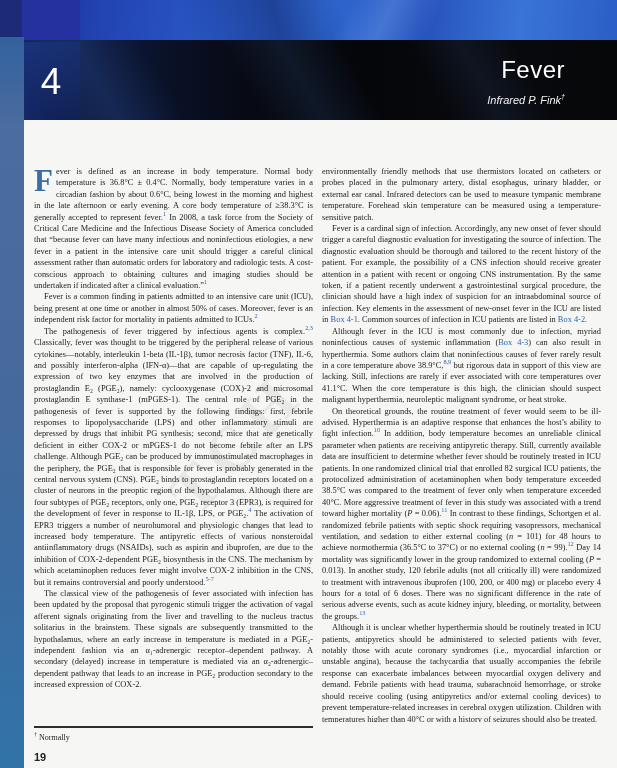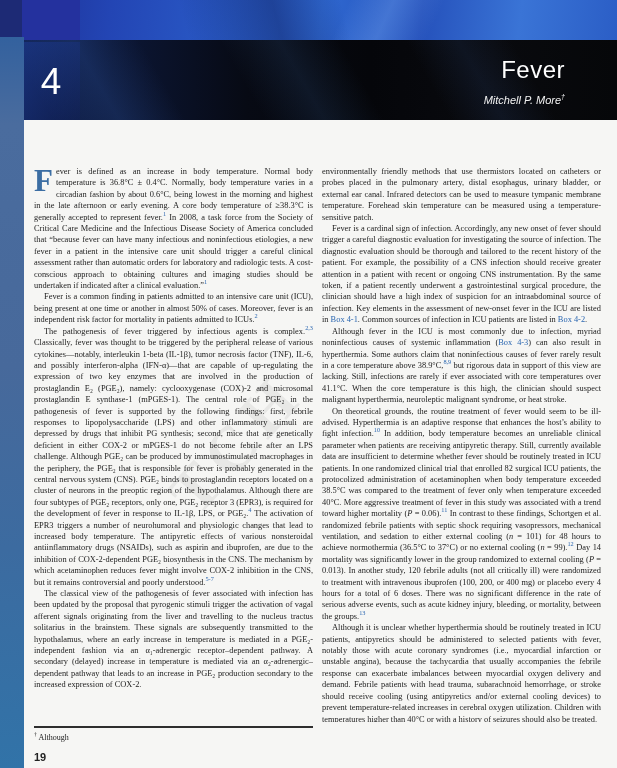--- a/index.html
+++ b/index.html
@@ -62,21 +62,21 @@
   <div id="band1"></div>
   <div id="corner-a"></div>
   <div id="corner-b"></div>
   <div id="band2">
   </div>
   <div id="chapter-block">
     <span id="chapter-number">4</span>
   </div>
   <div id="header-titles">
     <div id="chapter-title">Fever</div>
-    <div id="author-line"><span>Mitchell P. More</span><sup>†</sup></div>
+    <div id="author-line"><span>Infrared P. Fink</span><sup>†</sup></div>
   </div>
 
   <div id="side-strip"></div>
 
   <div id="page">
     <div id="watermark">TCH</div>
 
     <div id="columns">
       <div class="col" id="col-left">
           <p class="para para-first"><span class="dropcap">F</span><span>ever is defined as an increase in body temperature. Normal body temperature is 36.8°C ± 0.4°C. Normally, body temperature varies in a circadian fashion by about 0.6°C, being lowest in the morning and highest in the late afternoon or early evening. A core body temperature of ≥38.3°C is generally accepted to represent fever.</span><sup class="ref">1</sup><span> In 2008, a task force from the Society of Critical Care Medicine and the Infectious Disease Society of America concluded that “because fever can have many infectious and noninfectious etiologies, a new fever in a patient in the intensive care unit should trigger a careful clinical assessment rather than automatic orders for laboratory and radiologic tests. A cost-conscious approach to obtaining cultures and imaging studies should be undertaken if indicated after a clinical evaluation.”</span><sup class="ref">1</sup></p>
@@ -86,17 +86,17 @@
         </div>
       <div class="col" id="col-right">
           <p class="para para-first"><span>environmentally friendly methods that use thermistors located on catheters or probes placed in the pulmonary artery, distal esophagus, urinary bladder, or external ear canal. Infrared detectors can be used to measure tympanic membrane temperature. Forehead skin temperature can be measured using a temperature-sensitive patch.</span></p>
           <p class="para"><span>Fever is a cardinal sign of infection. Accordingly, any new onset of fever should trigger a careful diagnostic evaluation for investigating the source of infection. The diagnostic evaluation should be thorough and tailored to the recent history of the patient. For example, the possibility of a CNS infection should receive greater attention in a patient with recent or ongoing CNS instrumentation. By the same token, if a patient recently underwent a gastrointestinal surgical procedure, the clinician should have a high index of suspicion for an intraabdominal source of infection. Key elements in the assessment of new-onset fever in the ICU are listed in </span><span class="boxlink">Box 4-1</span><span>. Common sources of infection in ICU patients are listed in </span><span class="boxlink">Box 4-2</span><span>.</span></p>
           <p class="para"><span>Although fever in the ICU is most commonly due to infection, myriad noninfectious causes of systemic inflammation (</span><span class="boxlink">Box 4-3</span><span>) can also result in hyperthermia. Some authors claim that noninfectious causes of fever rarely result in a core temperature above 38.9°C,</span><sup class="ref">8,9</sup><span> but rigorous data in support of this view are lacking. Still, infections are rarely if ever associated with core temperatures over 41.1°C. When the core temperature is this high, the clinician should suspect malignant hyperthermia, neuroleptic malignant syndrome, or heat stroke.</span></p>
           <p class="para"><span>On theoretical grounds, the routine treatment of fever would seem to be ill-advised. Hyperthermia is an adaptive response that enhances the host’s ability to fight infection.</span><sup class="ref">10</sup><span> In addition, body temperature becomes an unreliable clinical parameter when patients are receiving antipyretic therapy. Still, currently available data are insufficient to determine whether fever should be routinely treated in ICU patients. In one randomized clinical trial that enrolled 82 surgical ICU patients, the protocolized administration of acetaminophen when body temperature exceeded 38.5°C was compared to the treatment of fever only when temperature exceeded 40°C. More aggressive treatment of fever in this study was associated with a trend toward higher mortality (</span><span class="ital">P</span><span> = 0.06).</span><sup class="ref">11</sup><span> In contrast to these findings, Schortgen et al. randomized febrile patients with septic shock requiring vasopressors, mechanical ventilation, and sedation to either external cooling (</span><span class="ital">n</span><span> = 101) for 48 hours to achieve normothermia (36.5°C to 37°C) or no external cooling (</span><span class="ital">n</span><span> = 99).</span><sup class="ref">12</sup><span> Day 14 mortality was significantly lower in the group randomized to external cooling (</span><span class="ital">P</span><span> = 0.013). In another study, 120 febrile adults (not all critically ill) were randomized to treatment with intravenous ibuprofen (100, 200, or 400 mg) or placebo every 4 hours for a total of 6 doses. There was no significant difference in the rate of serious adverse events, such as acute kidney injury, bleeding, or mortality, between the groups.</span><sup class="ref">13</sup></p>
           <p class="para"><span>Although it is unclear whether hyperthermia should be routinely treated in ICU patients, antipyretics should be administered to selected patients with fever, notably those with acute coronary syndromes (i.e., myocardial infarction or unstable angina), because the tachycardia that usually accompanies the febrile response can exacerbate imbalances between myocardial oxygen delivery and demand. Febrile patients with head trauma, subarachnoid hemorrhage, or stroke should receive cooling (using antipyretics and/or external cooling devices) to prevent temperature-related increases in cerebral oxygen utilization. Children with temperatures higher than 40°C or with a history of seizures should also be treated.</span></p>
         </div>
     </div>
 
-    <div id="footnote"><sup>†</sup><span> Although</span></div>
+    <div id="footnote"><sup>†</sup><span> Normally</span></div>
     <div id="page-number">19</div>
   </div>
 
 </div>
 
 </body></html>

